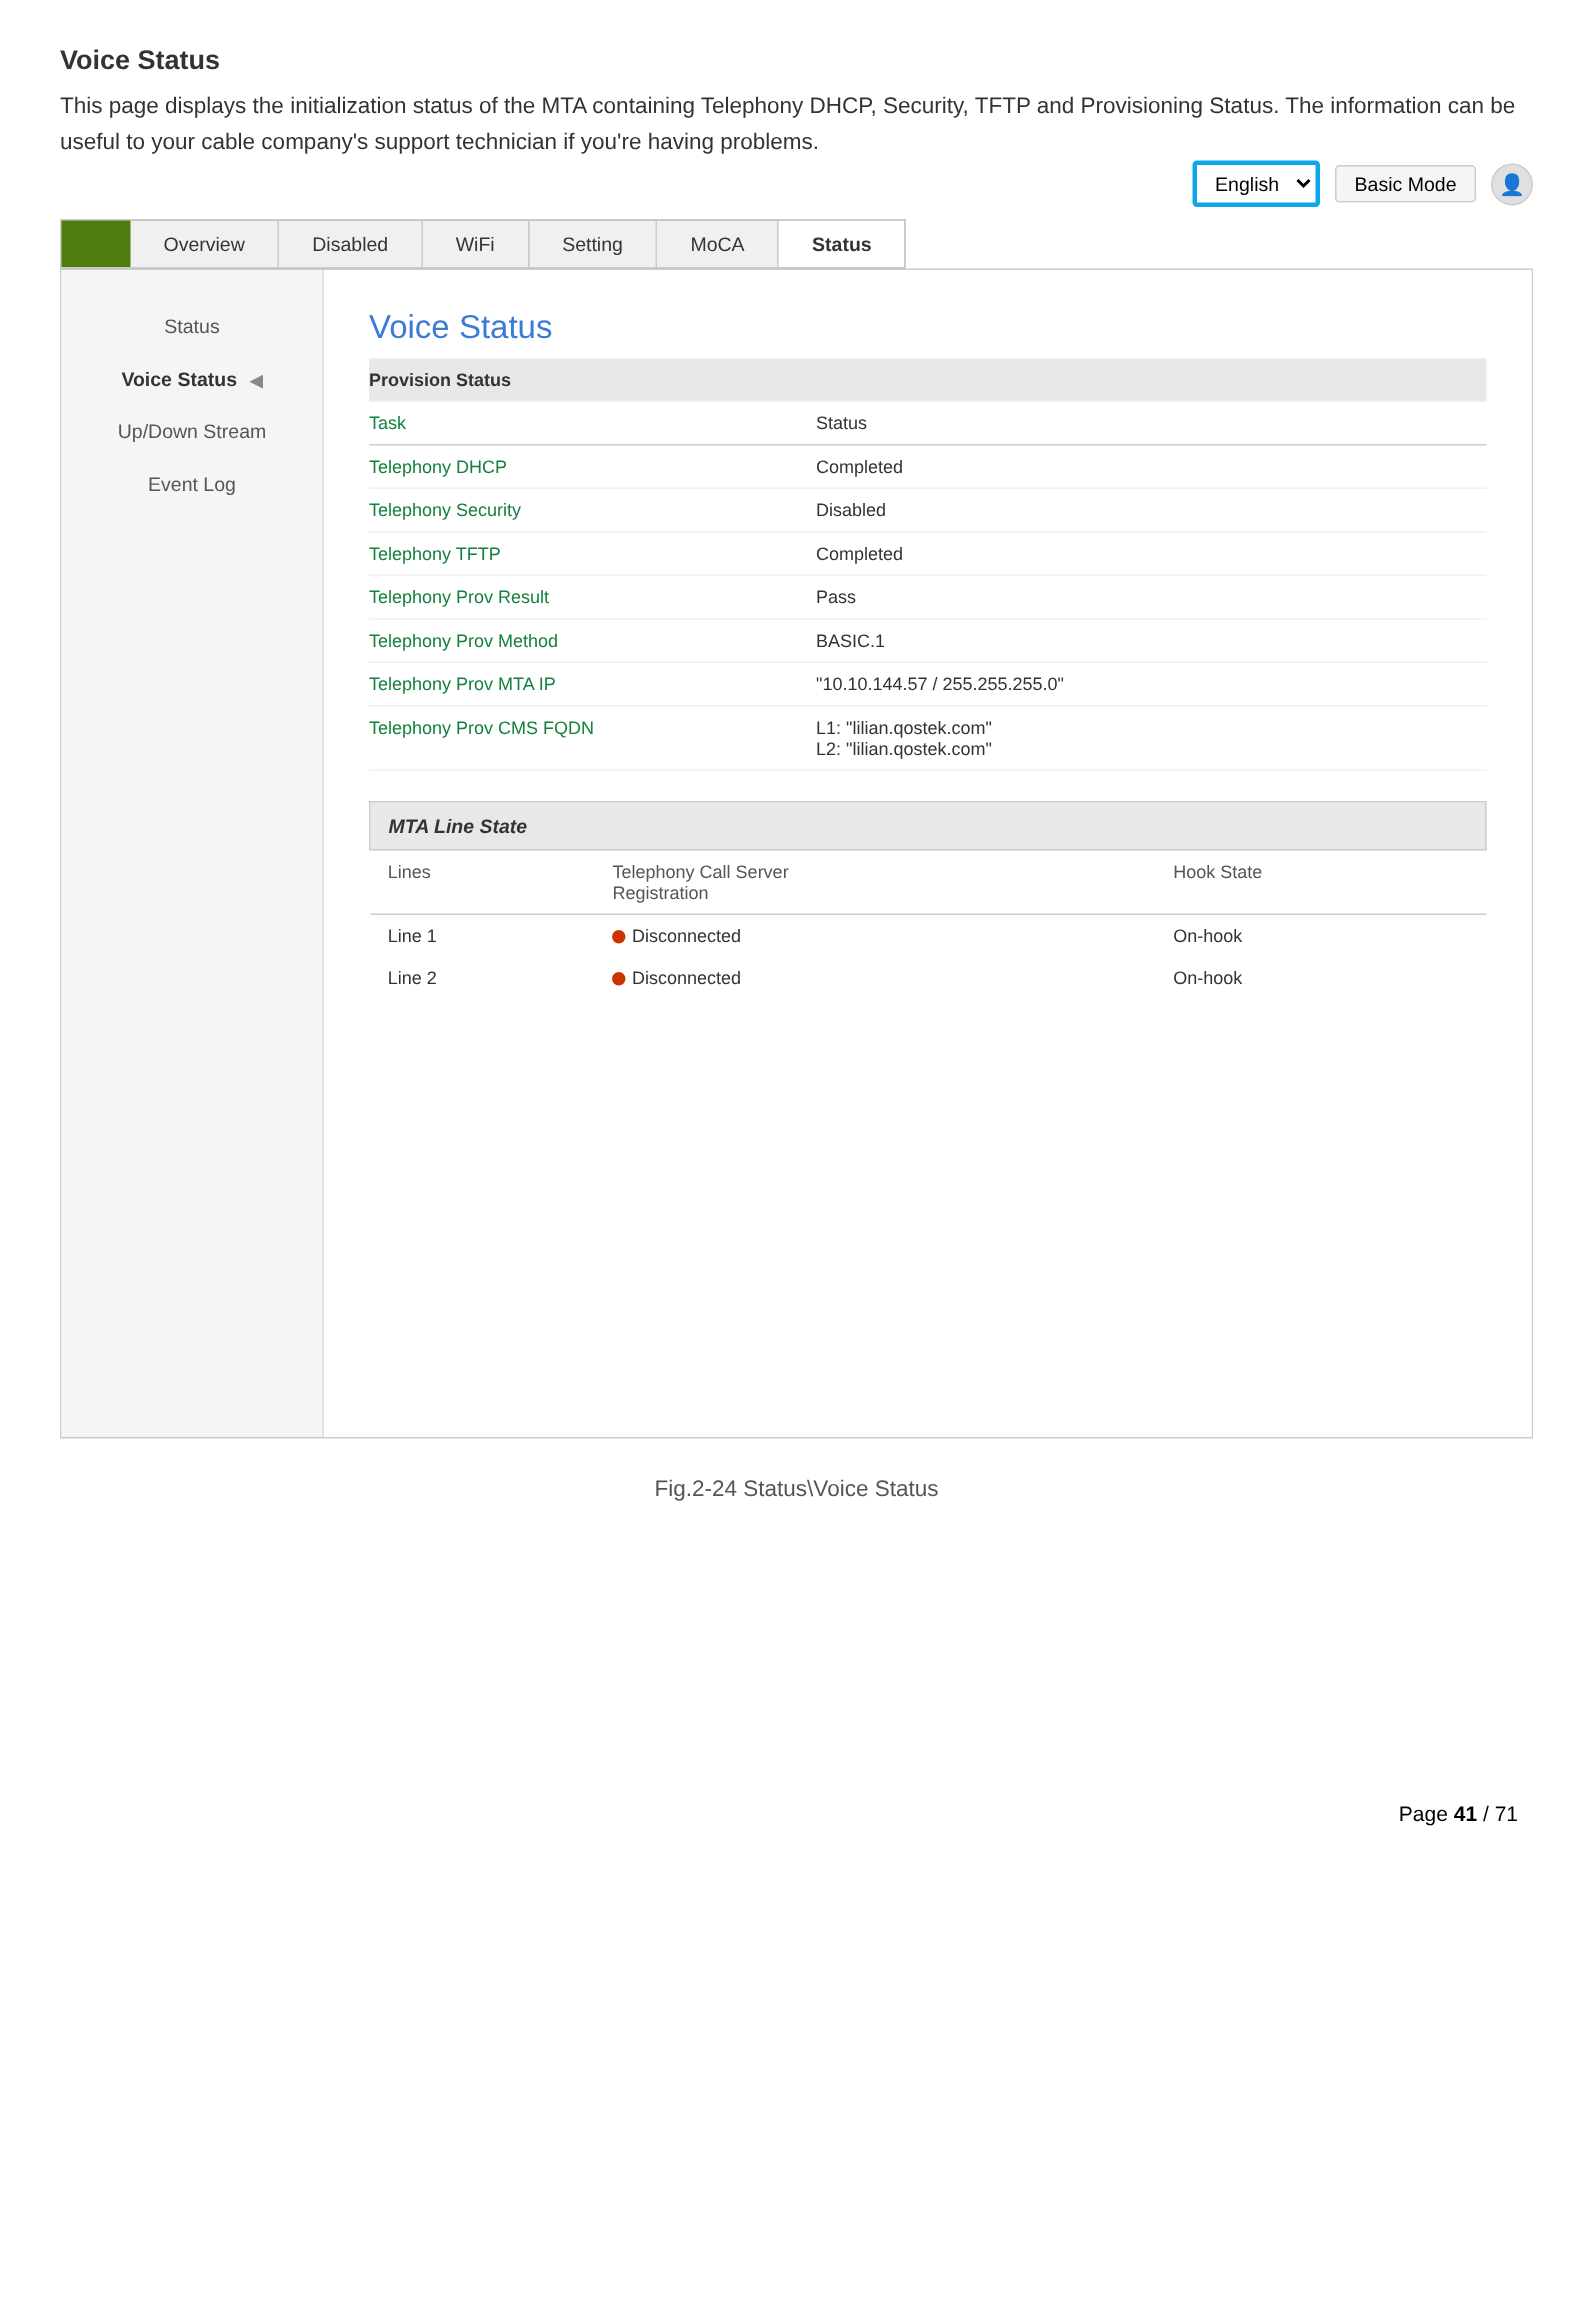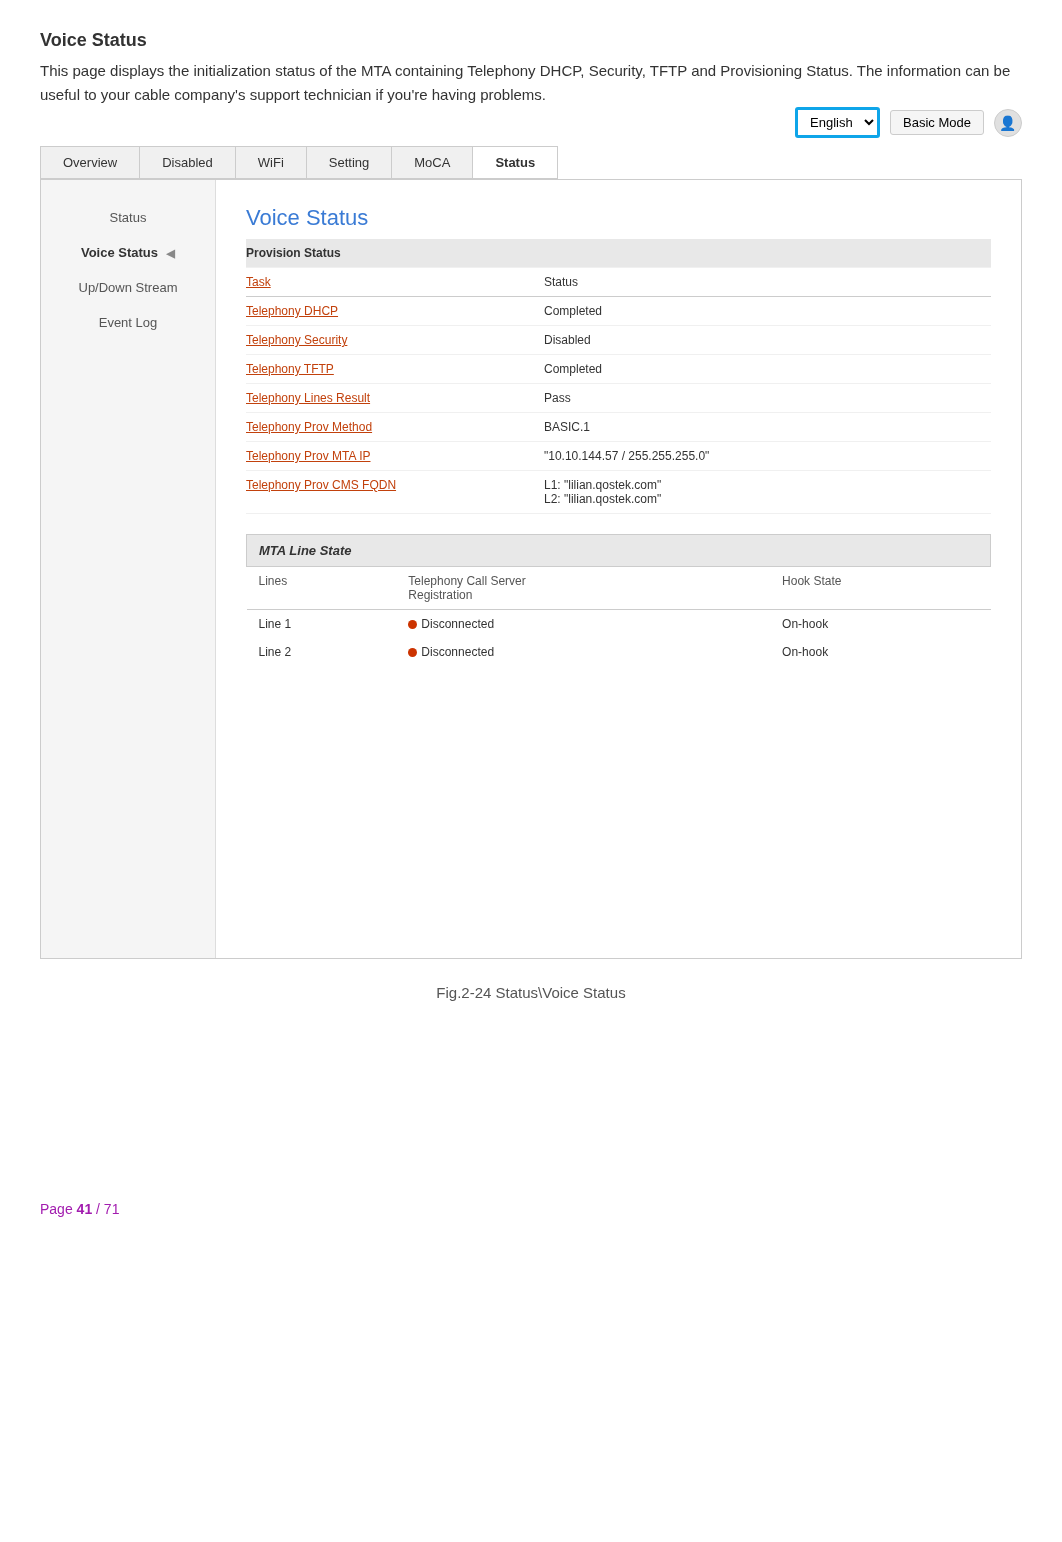--- a/index.html
+++ b/index.html
@@ -64,22 +64,23 @@
       color: #555;
       border: 1px solid #ccc;
       cursor: pointer;
     }
 
     
     .nav-tabs {
       display: flex;
       border: 1px solid #ccc;
       margin-bottom: 0;
-      background: #fde047;
+      background: #4d7c0f;
       width: fit-content;
+      padding-left: 46px;
     }
 
     .nav-tab {
       padding: 8px 22px;
       font-size: 13px;
       cursor: pointer;
       border-right: 1px solid #ccc;
       background: #f0f0f0;
       color: #333;
       white-space: nowrap;
@@ -178,23 +179,22 @@
     }
 
     .col-header {
       font-size: 12px;
       color: #555;
       border-bottom: 1px solid #ccc !important;
       padding-bottom: 6px;
     }
 
     .col-label {
-      color: #c2410c;
+      color: #15803d;
       width: 40%;
-      text-decoration: underline;
     }
 
     .col-value {
       color: #333;
     }
 
     
     .mta-table {
       width: 100%;
       border-collapse: collapse;
@@ -297,21 +297,21 @@
       </tr>
       <tr>
         <td class="col-label">Telephony Security</td>
         <td class="col-value">Disabled</td>
       </tr>
       <tr>
         <td class="col-label">Telephony TFTP</td>
         <td class="col-value">Completed</td>
       </tr>
       <tr>
-        <td class="col-label">Telephony Lines Result</td>
+        <td class="col-label">Telephony Prov Result</td>
         <td class="col-value">Pass</td>
       </tr>
       <tr>
         <td class="col-label">Telephony Prov Method</td>
         <td class="col-value">BASIC.1</td>
       </tr>
       <tr>
         <td class="col-label">Telephony Prov MTA IP</td>
         <td class="col-value">"10.10.144.57 / 255.255.255.0"</td>
       </tr>
@@ -349,15 +349,15 @@
         </td>
         <td style="font-size:12px;padding:7px 12px;">On-hook</td>
       </tr>
     </tbody>
       </table>
   </div>
 </div>
 
 <div class="figure-caption">Fig.2-24 Status\Voice Status</div>
 
-<div style="text-align:left; font-size:14px; color:#a21caf; margin-top: 200px; padding-right: 10px;">
+<div style="text-align:right; font-size:14px; color:#000000; margin-top: 200px; padding-right: 10px;">
   <span>Page </span><strong>41</strong><span> / </span><span>71</span>
 </div>
 
 </body></html>

